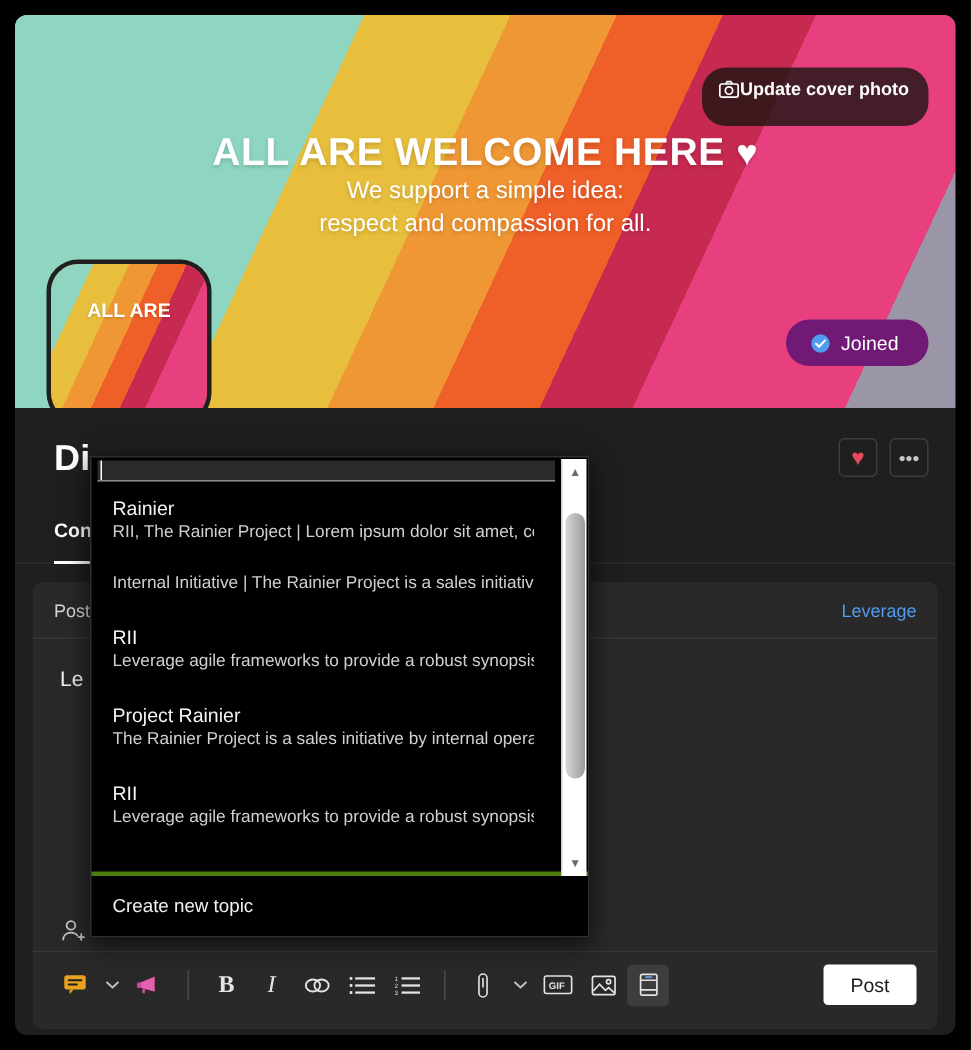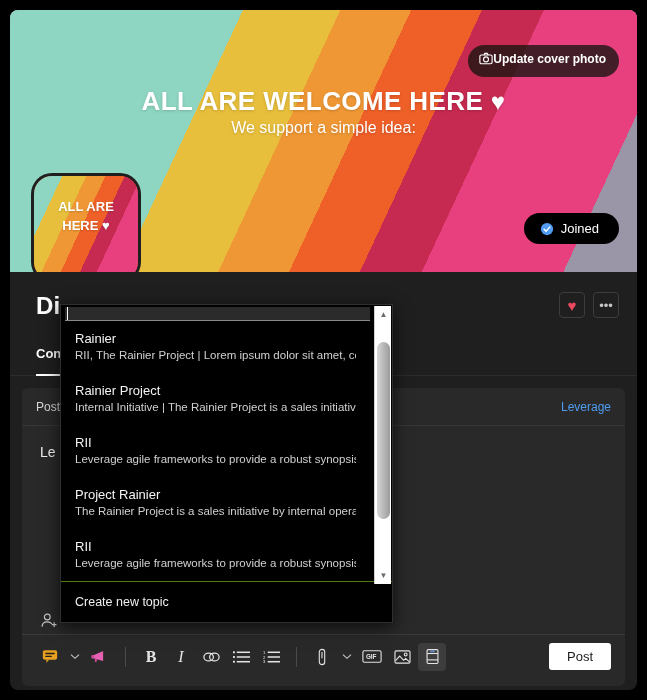--- a/index.html
+++ b/index.html
@@ -65,39 +65,39 @@
     font-weight: 400;
     line-height: 1.38;
   }
   .heart-glyph { color: #ffffff; font-size: 24px; }
 
   .update-cover-btn {
     position: absolute;
     right: 18px;
     top: 35px;
     display: flex;
-    align-items: flex-start;
+    align-items: flex-end;
     background: rgba(30,22,20,.82);
     color: #fff;
     border: none;
     border-radius: 16px;
-    padding: 7px 13px 11px 11px;
+    padding: 7px 13px 18px 11px;
     font-size: 12px;
     font-weight: 700;
     font-family: "Liberation Sans", sans-serif;
     cursor: pointer;
   }
   .joined-btn {
     position: absolute;
     right: 18px;
     bottom: 28px;
     display: flex;
     align-items: center;
     gap: 7px;
-    background: #000000;
+    background: #701a75;
     color: #ffffff;
     border: none;
     border-radius: 17px;
     padding: 8px 20px 8px 16px;
     font-size: 13px;
     font-family: "Liberation Sans", sans-serif;
     cursor: pointer;
   }
 
   
@@ -286,21 +286,21 @@
     color: #f3f3f3;
     margin-bottom: 3px;
   }
   .dd-item-sub {
     font-size: 11.5px;
     color: #d0d0d0;
     white-space: nowrap;
     overflow: hidden;
   }
   .dd-footer {
-    border-top: 1px solid #4d7c0f;
+    border-top: 3px solid #4d7c0f;
     padding: 13px 14px 13px 14px;
     font-size: 12.5px;
     color: #f0f0f0;
     cursor: pointer;
   }
   
   .dd-scroll {
     position: absolute;
     right: 1px;
     top: 1px;
@@ -386,20 +386,21 @@
 
   <div class="cover">
     <div class="cover-stripes"></div>
 
     <div class="cover-text">
       <div class="cover-title">
         <span>ALL ARE WELCOME HERE</span>
         <span class="heart-glyph">♥</span>
       </div>
       <div class="cover-sub">We support a simple idea:</div>
+      <div class="cover-sub">respect and compassion for all.</div>
     </div>
 
     <button class="update-cover-btn">
       <span>
         <svg class="icon-svg" width="14" height="13" viewBox="0 0 16 14" fill="none" stroke="#ffffff" stroke-width="1.3">
           <rect x="1" y="3" width="14" height="10" rx="1.6"></rect>
           <circle cx="8" cy="8" r="2.8"></circle>
           <path d="M5.5 3 L6.6 1.2 L9.4 1.2 L10.5 3"></path>
         </svg>
       </span>
@@ -413,21 +414,20 @@
           <path d="M4.6 8.2 L6.9 10.5 L11.4 5.6" stroke="#ffffff" stroke-width="1.6" fill="none" stroke-linecap="round" stroke-linejoin="round"></path>
         </svg>
       </span>
       <span>Joined</span>
     </button>
 
     <div class="group-avatar">
       <div class="av-stripes"></div>
       <div class="av-text">
         <div>ALL ARE</div>
-        <div>HERE ♥</div>
       </div>
     </div>
   </div>
 
   <div class="grp-header">
     <div class="grp-title">Di</div>
     <div class="header-actions">
       <div class="hdr-btn">
         <span class="hrt">♥</span>
       </div>
@@ -580,21 +580,20 @@
     <div class="dd-input">
       <div class="dd-caret"></div>
     </div>
 
     <div class="dd-list">
       <div class="dd-item">
         <div class="dd-item-title">Rainier</div>
         <div class="dd-item-sub">RII, The Rainier Project | Lorem ipsum dolor sit amet, co...</div>
       </div>
       <div class="dd-item">
-        <div class="dd-item-title">Rainier Project</div>
         <div class="dd-item-sub">Internal Initiative | The Rainier Project is a sales initiativ...</div>
       </div>
       <div class="dd-item">
         <div class="dd-item-title">RII</div>
         <div class="dd-item-sub">Leverage agile frameworks to provide a robust synopsis...</div>
       </div>
       <div class="dd-item">
         <div class="dd-item-title">Project Rainier</div>
         <div class="dd-item-sub">The Rainier Project is a sales initiative by internal operat...</div>
       </div>

